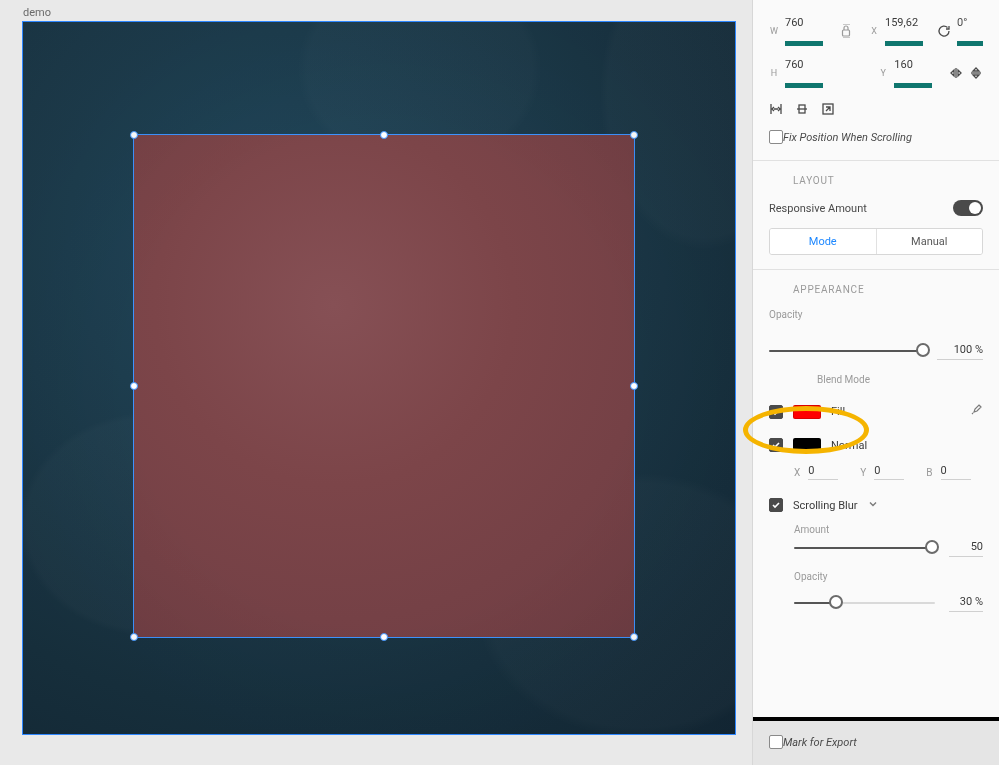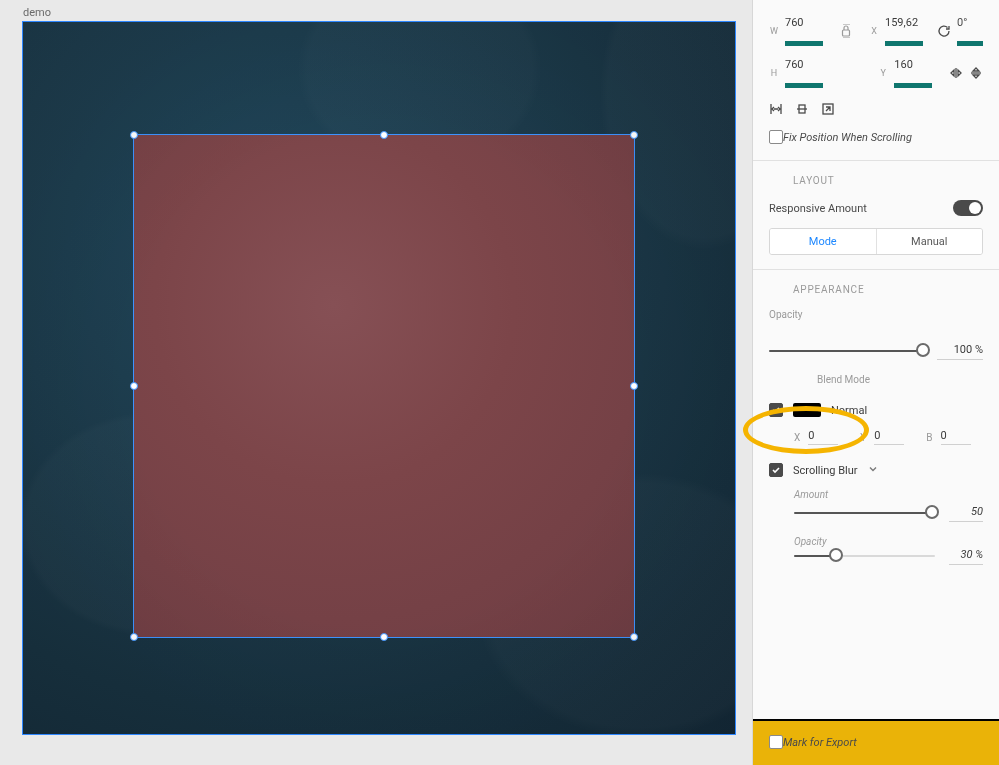--- a/index.html
+++ b/index.html
@@ -112,25 +112,25 @@
   }
 
   .shadow-vals { display:flex; gap:22px; margin-top:12px; padding-left:25px;}
   .shadow-vals .sv { display:flex; align-items:center; gap:8px; }
   .shadow-vals .sv .l { font-size:10px; color:#9a9a9a; }
   .shadow-vals .sv .v { width:30px; border-bottom:1px solid #d0d0d0; padding-bottom:2px; font-size:11px; color:#3a3a3a; }
 
   .bgblur { display:flex; align-items:center; gap:10px; margin-top:18px; }
   .chevron { color:#7a7a7a; }
 
-  .sub-sliders { padding-left:25px; margin-top:12px; display:flex; flex-direction:column; gap:14px;font-style:italic; }
+  .sub-sliders { padding-left:25px; margin-top:12px; display:flex; flex-direction:column; gap:14px; }
   .sub-sliders .opacity-row .num { width:34px; }
 
   
-  .export-sec { position:absolute; left:0; right:0; bottom:0; padding:14px 16px 16px 16px; background:#eab308; border-top:2px solid #000000; }
+  .export-sec { position:absolute; left:0; right:0; bottom:0; padding:14px 16px 16px 16px; background:#e5e5e5; border-top:4px solid #000000; }
   .export-sec .chk-row { padding:0; }
 </style>
 </head>
 <body>
 
 <div class="canvas-area">
   <div class="artboard-label">demo</div>
   <div class="artboard">
     <div class="shape" style="left:110px; top:112px; width:502px; height:504px;"></div>
 
@@ -254,20 +254,37 @@
         <div class="slider-wrap">
           <div class="slider-track dark"></div>
           <div class="slider-thumb" style="left:100%;"></div>
         </div>
       </div>
       <span class="num">100 %</span>
     </div>
 
     <div class="field-label" style="margin-top:14px;padding-left:48px;">Blend Mode</div>
 
+    <div class="prop-row">
+      <div class="prop-left">
+        <span class="chk checked">
+            <svg viewBox="0 0 10 10" fill="none" stroke-width="1.6">
+              <path d="M2 5l2 2 4-4"></path>
+            </svg>
+          </span>
+        <span class="swatch red"></span>
+        <span class="prop-label">Fill</span>
+      </div>
+      <span class="eyedrop">
+        <svg width="14" height="14" viewBox="0 0 14 14" fill="none" stroke="#7a7a7a" stroke-width="1.2">
+            <path d="M11 3l-1-1-4 4-1 3 3-1 4-4z"></path>
+            <path d="M4 10l-1 1"></path>
+          </svg>
+      </span>
+    </div>
     <div class="annot" style="left:-10px; top:136px;"></div>
 
 
     <div class="prop-row">
       <div class="prop-left">
         <span class="chk checked">
             <svg viewBox="0 0 10 10" fill="none" stroke-width="1.6">
               <path d="M2 5l2 2 4-4"></path>
             </svg>
           </span>
@@ -313,21 +330,21 @@
               <div class="slider-wrap">
                 <div class="slider-track dark"></div>
                 <div class="slider-thumb" style="left:98%;"></div>
               </div>
             </div>
           <span class="num">50</span>
         </div>
       </div>
       <div>
         <div class="field-label">Opacity</div>
-        <div class="opacity-row" style="margin-top:0;">
+        <div class="opacity-row" style="margin-top:12px;">
           <div class="slider-area">
               <div class="slider-wrap">
                 <div class="slider-track"></div>
                 <div class="slider-track dark" style="right:70%;"></div>
                 <div class="slider-thumb" style="left:30%;"></div>
               </div>
             </div>
           <span class="num">30 %</span>
         </div>
       </div>

